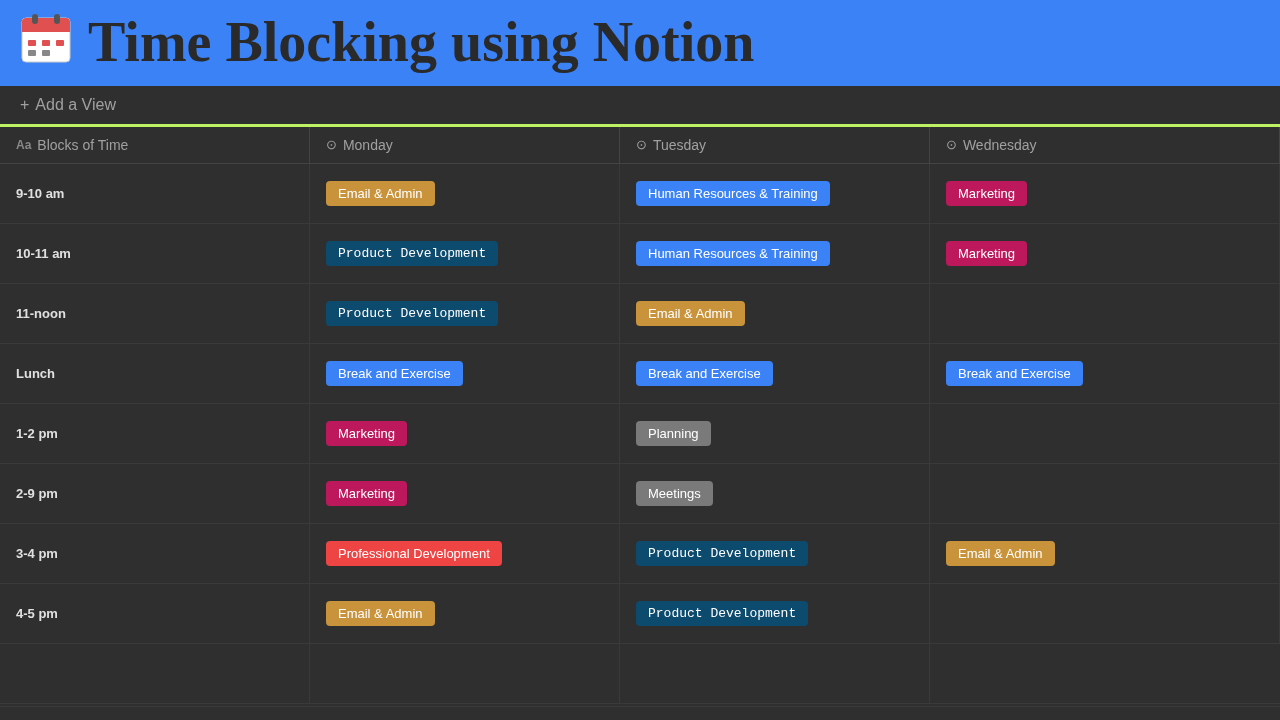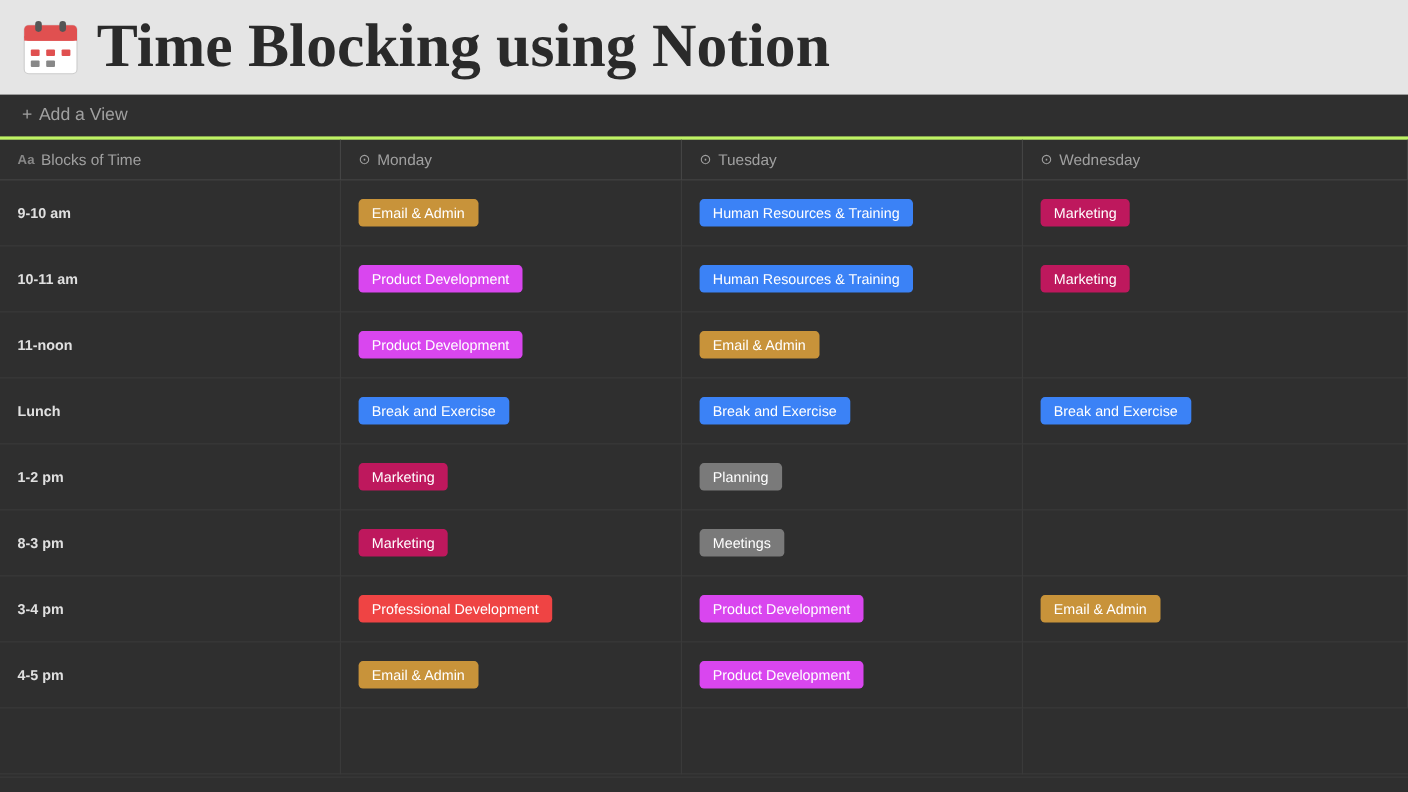--- a/index.html
+++ b/index.html
@@ -11,24 +11,23 @@
     body {
       background-color: #2f2f2f;
       color: #e0e0e0;
       font-family: -apple-system, BlinkMacSystemFont, 'Segoe UI', sans-serif;
       width: 1280px;
       height: 720px;
       overflow: hidden;
     }
 
     .header-banner {
-      background-color: #e5e5e5;
+      background-color: #3b82f6;
       padding: 12px 20px 12px 20px;
       display: flex;
-      align-items: center;
       gap: 16px;
       margin-bottom: 0;
     }
 
     .calendar-icon {
       width: 52px;
       height: 52px;
       flex-shrink: 0;
     }
 
@@ -112,21 +111,21 @@
     .tag {
       display: inline-block;
       padding: 5px 12px;
       border-radius: 4px;
       font-size: 13px;
       font-weight: 500;
       color: #fff;
     }
 
     .tag-yellow { background-color: #c8933a; }
-    .tag-teal { background-color: #d946ef; }
+    .tag-teal { background-color: #0c4a6e; font-family: Liberation Mono, monospace; }
     .tag-pink { background-color: #3b82f6; }
     .tag-blue { background-color: #be185d; }
     .tag-purple { background-color: #ef4444; }
     .tag-gray { background-color: #7a7a7a; }
     .tag-orange { background-color: #c8933a; }
 
     .new-bar {
       padding: 10px 20px;
       display: flex;
       align-items: center;
@@ -223,21 +222,21 @@
         <span class="tag tag-pink">Break and Exercise</span>
       </div>
       <div class="cell time-cell">1-2 pm</div>
       <div class="cell">
         <span class="tag tag-blue">Marketing</span>
       </div>
       <div class="cell">
         <span class="tag tag-gray">Planning</span>
       </div>
       <div class="cell"></div>
-      <div class="cell time-cell">8-3 pm</div>
+      <div class="cell time-cell">2-9 pm</div>
       <div class="cell">
         <span class="tag tag-blue">Marketing</span>
       </div>
       <div class="cell">
         <span class="tag tag-gray">Meetings</span>
       </div>
       <div class="cell"></div>
       <div class="cell time-cell">3-4 pm</div>
       <div class="cell">
         <span class="tag tag-purple">Professional Development</span>

